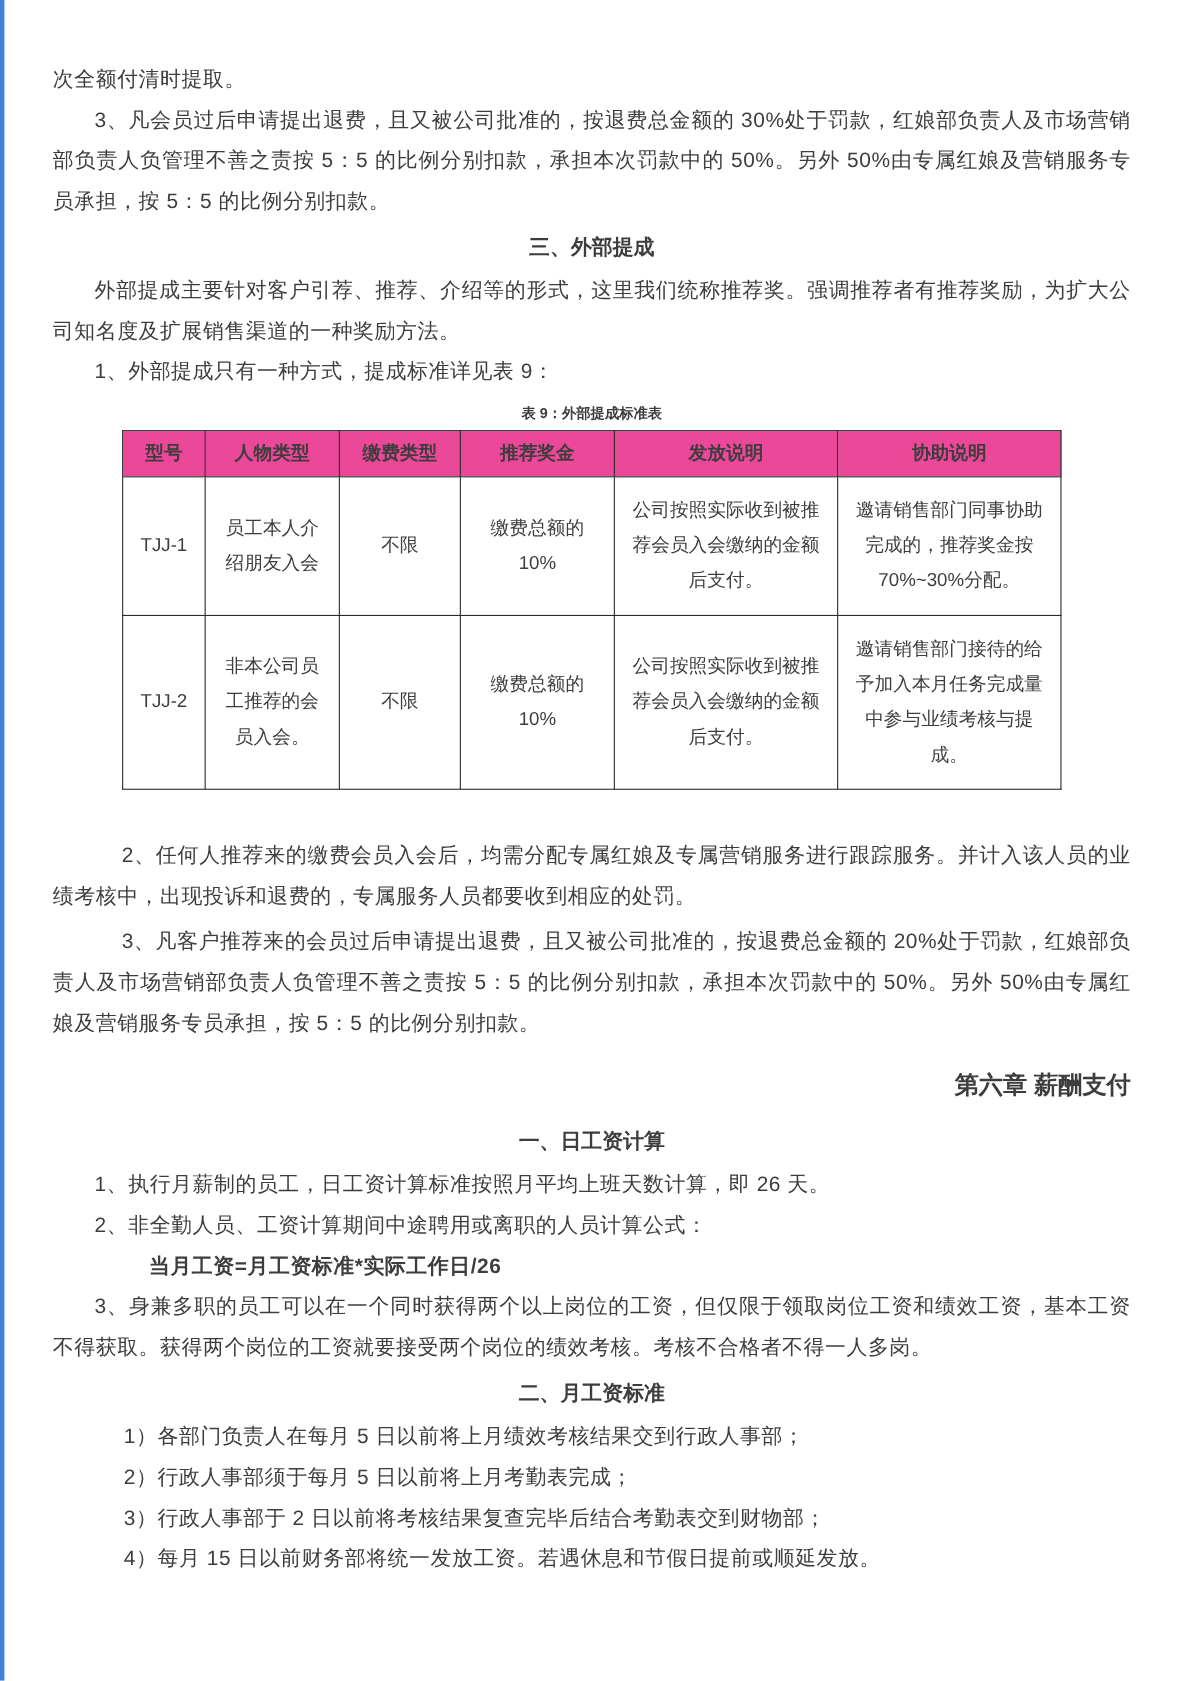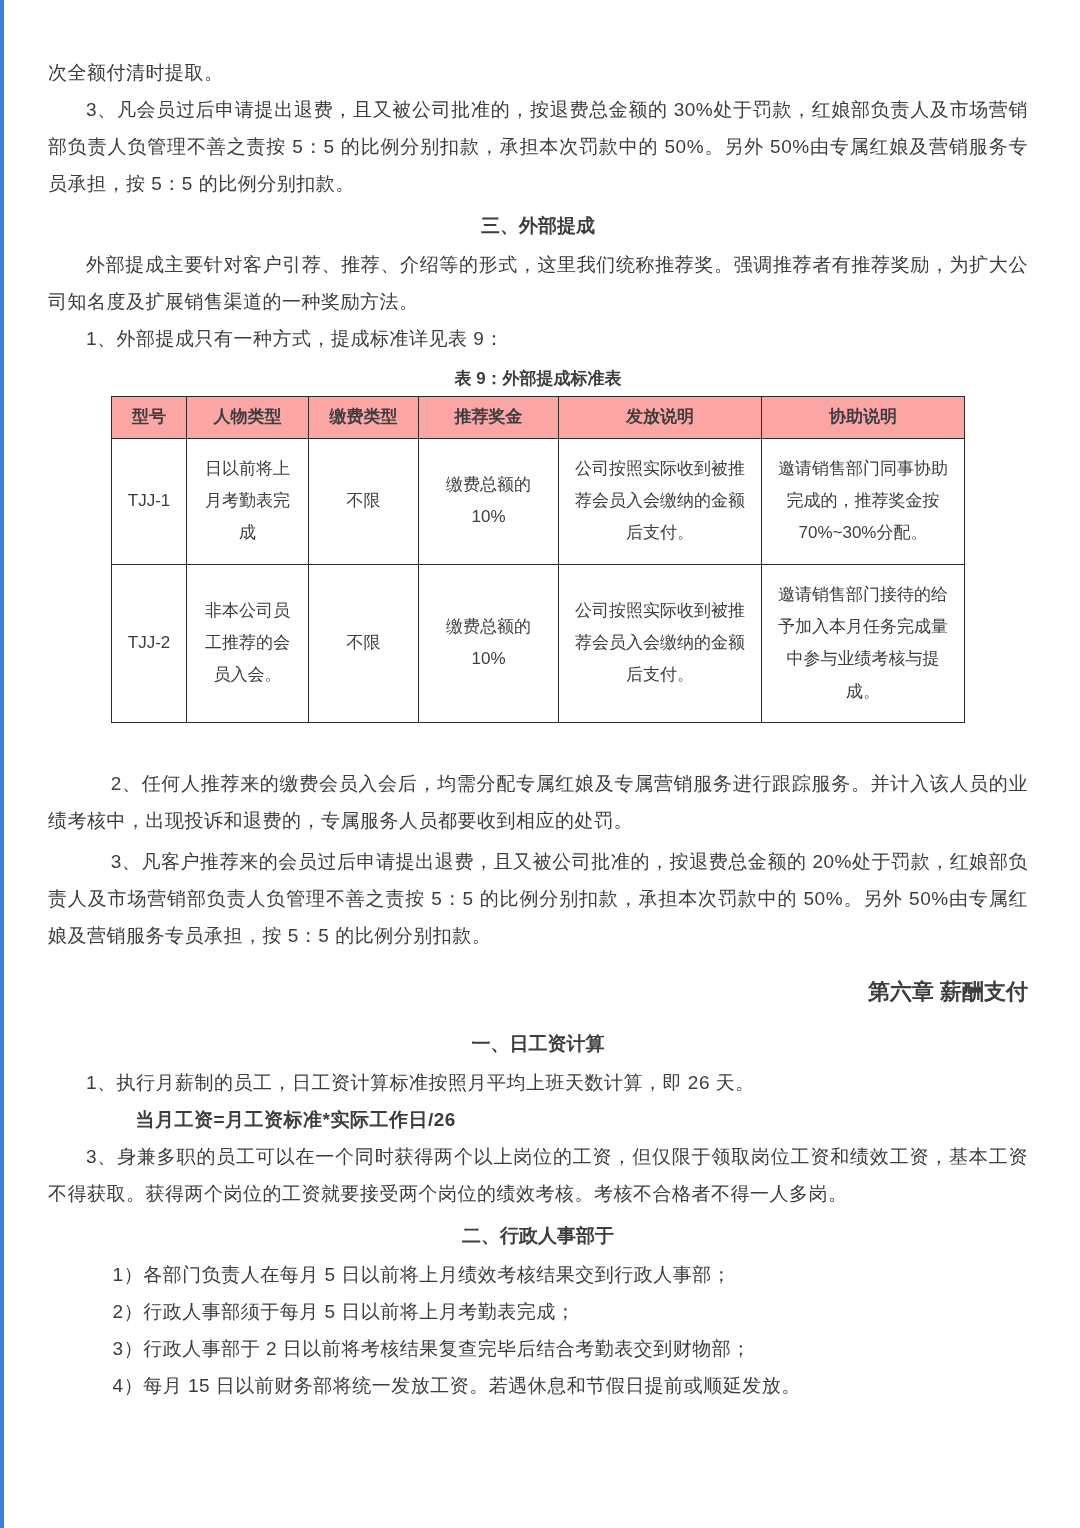--- a/index.html
+++ b/index.html
@@ -30,41 +30,41 @@
   .indent-2 { text-indent: 2em; }
   .indent-35 { text-indent: 3.3em; }
   h3.section-heading {
     font-size: 19px;
     font-weight: bold;
     line-height: 1.9;
     margin: 6px 0 2px 0;
     text-align: center;
   }
   .table-caption {
-    font-size: 17px;
+    font-size: 13px;
     font-weight: bold;
     text-align: center;
     margin: 10px 0 6px 0;
   }
   table.commission-table {
     border-collapse: collapse;
     table-layout: fixed;
     width: 853px;
     margin-left: 63px;
     font-size: 17px;
   }
   table.commission-table th,
   table.commission-table td {
     border: 1px solid #2b2b2b;
     line-height: 1.9;
     padding: 8px 10px;
     vertical-align: middle;
   }
   table.commission-table th {
-    background: #fca5a5;
+    background: #ec4899;
     font-weight: bold;
     text-align: center;
     height: 40px;
     padding: 4px 4px;
   }
   .col-model { width: 75px; }
   .col-person { width: 122px; }
   .col-fee { width: 110px; }
   .col-bonus { width: 140px; }
   .col-pay { width: 203px; }
@@ -128,21 +128,21 @@
         <th>人物类型</th>
         <th>缴费类型</th>
         <th>推荐奖金</th>
         <th>发放说明</th>
         <th>协助说明</th>
       </tr>
     </thead>
     <tbody>
       <tr class="row-1">
         <td class="center">TJJ-1</td>
-        <td class="center">日以前将上月考勤表完成</td>
+        <td class="center">员工本人介绍朋友入会</td>
         <td class="center">不限</td>
         <td class="center">缴费总额的10%</td>
         <td class="left-note">公司按照实际收到被推荐会员入会缴纳的金额后支付。</td>
         <td class="left-note">邀请销售部门同事协助完成的，推荐奖金按70%~30%分配。</td>
       </tr>
       <tr class="row-2">
         <td class="center">TJJ-2</td>
         <td class="center">非本公司员工推荐的会员入会。</td>
         <td class="center">不限</td>
         <td class="center">缴费总额的10%</td>
@@ -154,24 +154,25 @@
 
   <p class="body-text indent-35 after-table">2、任何人推荐来的缴费会员入会后，均需分配专属红娘及专属营销服务进行跟踪服务。并计入该人员的业绩考核中，出现投诉和退费的，专属服务人员都要收到相应的处罚。</p>
 
   <p class="body-text indent-35 gap-sm">3、凡客户推荐来的会员过后申请提出退费，且又被公司批准的，按退费总金额的 20%处于罚款，红娘部负责人及市场营销部负责人负管理不善之责按 5：5 的比例分别扣款，承担本次罚款中的 50%。另外 50%由专属红娘及营销服务专员承担，按 5：5 的比例分别扣款。</p>
 
   <h2 class="chapter-title">第六章 薪酬支付</h2>
 
   <h3 class="section-heading">一、日工资计算</h3>
 
   <p class="body-text indent-2">1、执行月薪制的员工，日工资计算标准按照月平均上班天数计算，即 26 天。</p>
+  <p class="body-text indent-2">2、非全勤人员、工资计算期间中途聘用或离职的人员计算公式：</p>
   <p class="formula-line">当月工资=月工资标准*实际工作日/26</p>
   <p class="body-text indent-2">3、身兼多职的员工可以在一个同时获得两个以上岗位的工资，但仅限于领取岗位工资和绩效工资，基本工资不得获取。获得两个岗位的工资就要接受两个岗位的绩效考核。考核不合格者不得一人多岗。</p>
 
-  <h3 class="section-heading">二、行政人事部于</h3>
+  <h3 class="section-heading">二、月工资标准</h3>
 
   <div class="steps">
     <p class="body-text">1）各部门负责人在每月 5 日以前将上月绩效考核结果交到行政人事部；</p>
     <p class="body-text">2）行政人事部须于每月 5 日以前将上月考勤表完成；</p>
     <p class="body-text">3）行政人事部于 2 日以前将考核结果复查完毕后结合考勤表交到财物部；</p>
     <p class="body-text">4）每月 15 日以前财务部将统一发放工资。若遇休息和节假日提前或顺延发放。</p>
   </div>
 
 </main>
 

